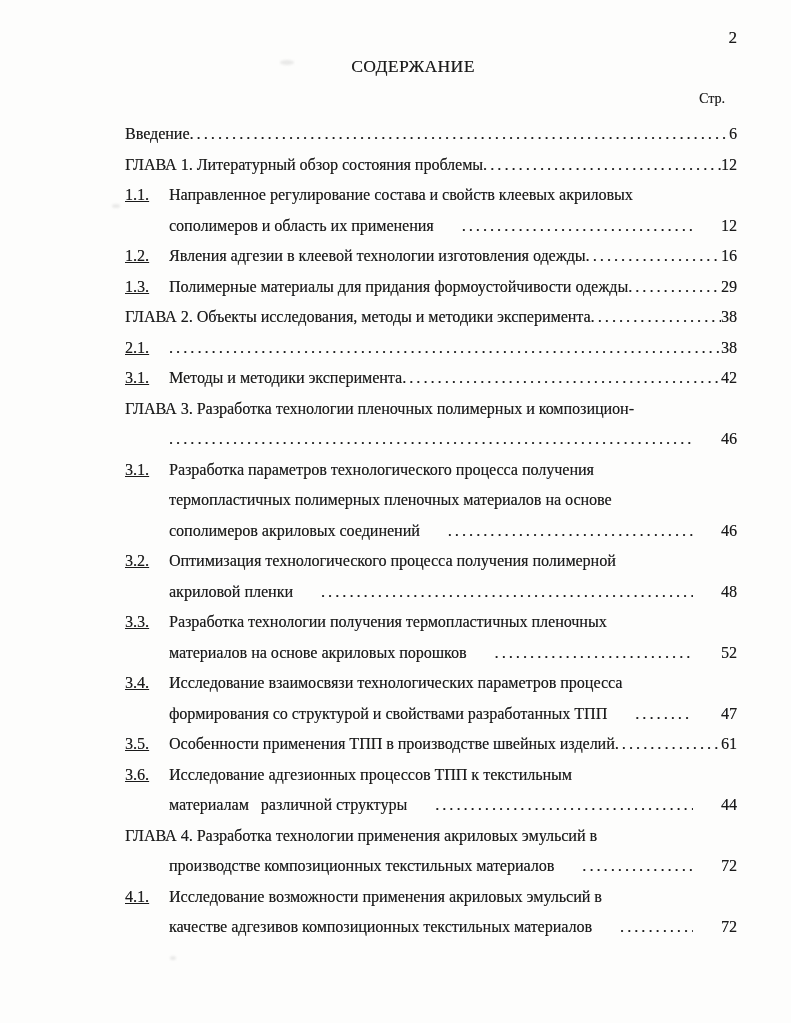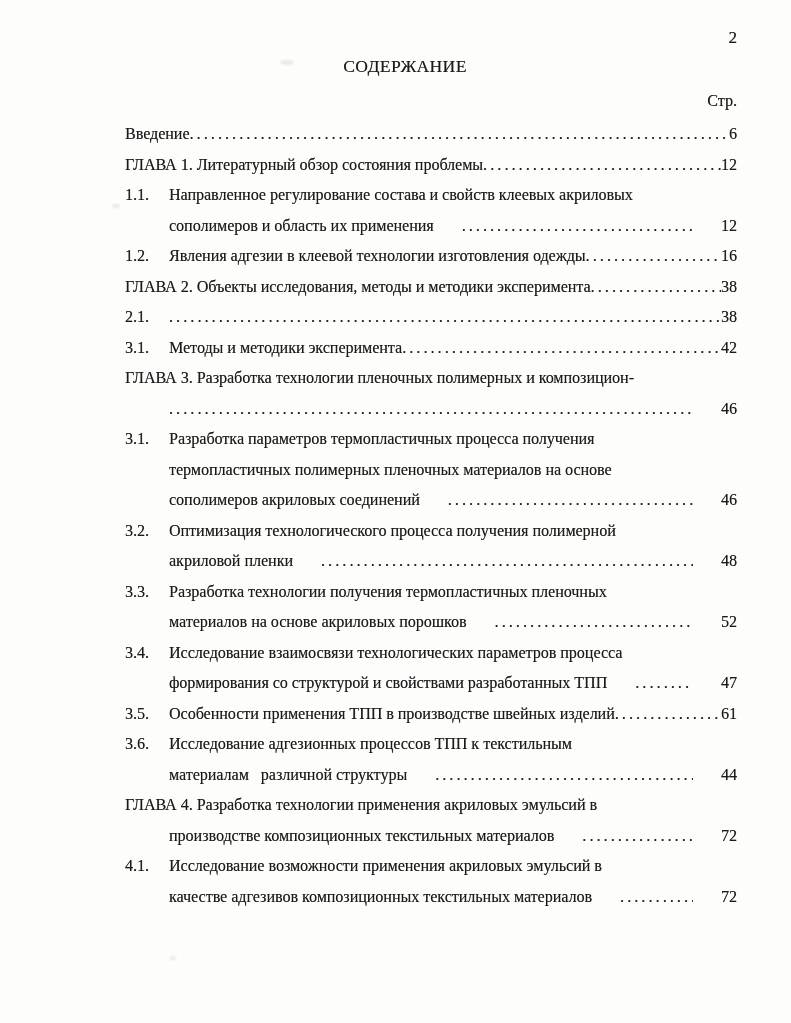--- a/index.html
+++ b/index.html
@@ -27,51 +27,52 @@
   .content {
     position: absolute;
     left: 125px;
     top: 0;
     width: 612px;
     height: 100%;
   }
   .doc-title {
     position: absolute;
     top: 56px;
-    left: 0;
+    left: 8px;
     width: 100%;
     text-align: center;
     transform: translateX(-26px);
     font-size: 17.5px;
     letter-spacing: 0.4px;
     line-height: 1.2;
   }
   .col-header {
     position: absolute;
     top: 91px;
-    right: 0;
-    font-size: 16px;
+    right: 12px;
+    font-size: 14px;
     line-height: 1.2;
   }
   .toc {
     position: absolute;
     top: 119px;
     left: 0;
     width: 100%;
   }
   .toc-line {
     display: flex;
     align-items: flex-end;
     height: 30.5px;
     line-height: 30.5px;
     font-size: 16px;
   }
   .toc-line .num {
     flex: 0 0 44px;
     white-space: pre;
+    text-decoration: underline;
   }
   .toc-line.t-cont { padding-left: 44px; gap: 28px; }
   .toc-line .text {
     flex: 0 0 auto;
     white-space: pre;
   }
   .toc-line .dots {
     flex: 1 1 auto;
     min-width: 0;
     overflow: hidden;
@@ -131,20 +132,26 @@
     <span class="text">сополимеров и область их применения</span>
     <span class="dots"></span>
     <span class="page-ref">12</span>
   </div>
         <div class="toc-line t-numbered">
     <span class="num">1.2.</span>
     <span class="text">Явления адгезии в клеевой технологии изготовления одежды</span>
     <span class="dots"></span>
     <span class="page-ref">16</span>
   </div>
+        <div class="toc-line t-numbered">
+    <span class="num">1.3.</span>
+    <span class="text">Полимерные материалы для придания формоустойчивости одежды</span>
+    <span class="dots"></span>
+    <span class="page-ref">29</span>
+  </div>
         <div class="toc-line t-entry">
 
     <span class="text">ГЛАВА 2. Объекты исследования, методы и методики эксперимента</span>
     <span class="dots"></span>
     <span class="page-ref">38</span>
   </div>
         <div class="toc-line t-numbered">
     <span class="num">2.1.</span>
     <span class="dots"></span>
     <span class="page-ref">38</span>
@@ -160,21 +167,21 @@
     <span class="text">ГЛАВА 3. Разработка технологии пленочных полимерных и композицион-</span>
 
   </div>
         <div class="toc-line t-cont">
 
     <span class="dots"></span>
     <span class="page-ref">46</span>
   </div>
         <div class="toc-line t-numbered no-page">
     <span class="num">3.1.</span>
-    <span class="text">Разработка параметров термопластичных процесса получения</span>
+    <span class="text">Разработка параметров технологического процесса получения</span>
 
   </div>
         <div class="toc-line t-cont no-page">
 
     <span class="text">термопластичных полимерных пленочных материалов на основе</span>
 
   </div>
         <div class="toc-line t-cont">
 
     <span class="text">сополимеров акриловых соединений</span>

